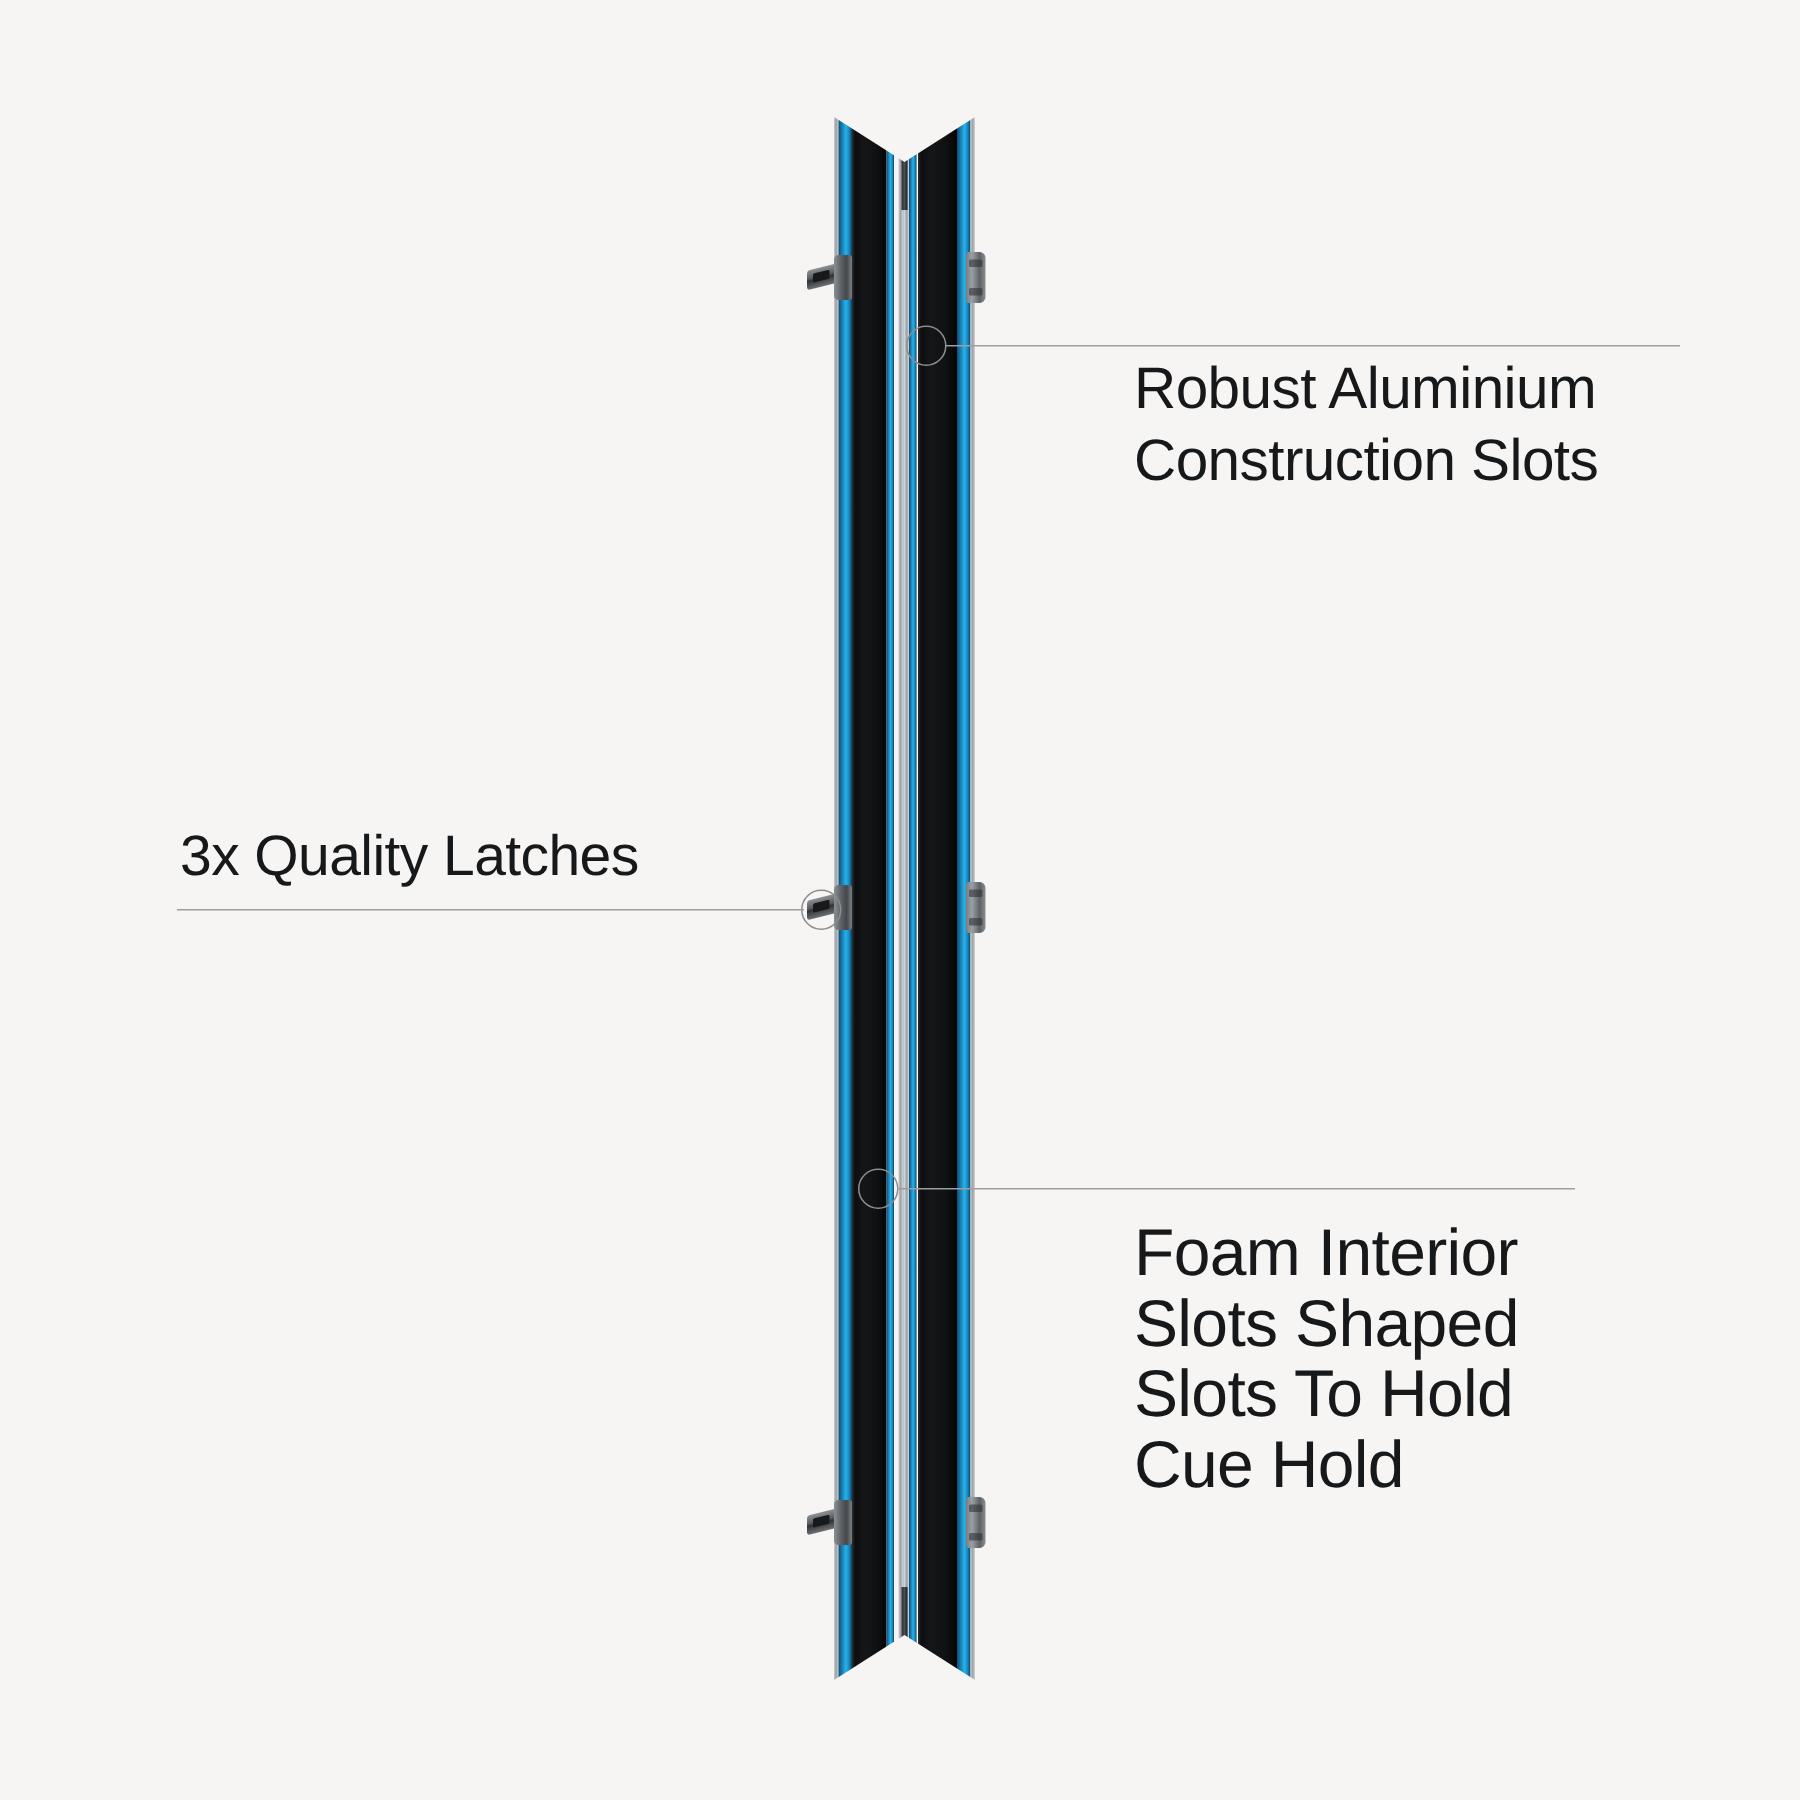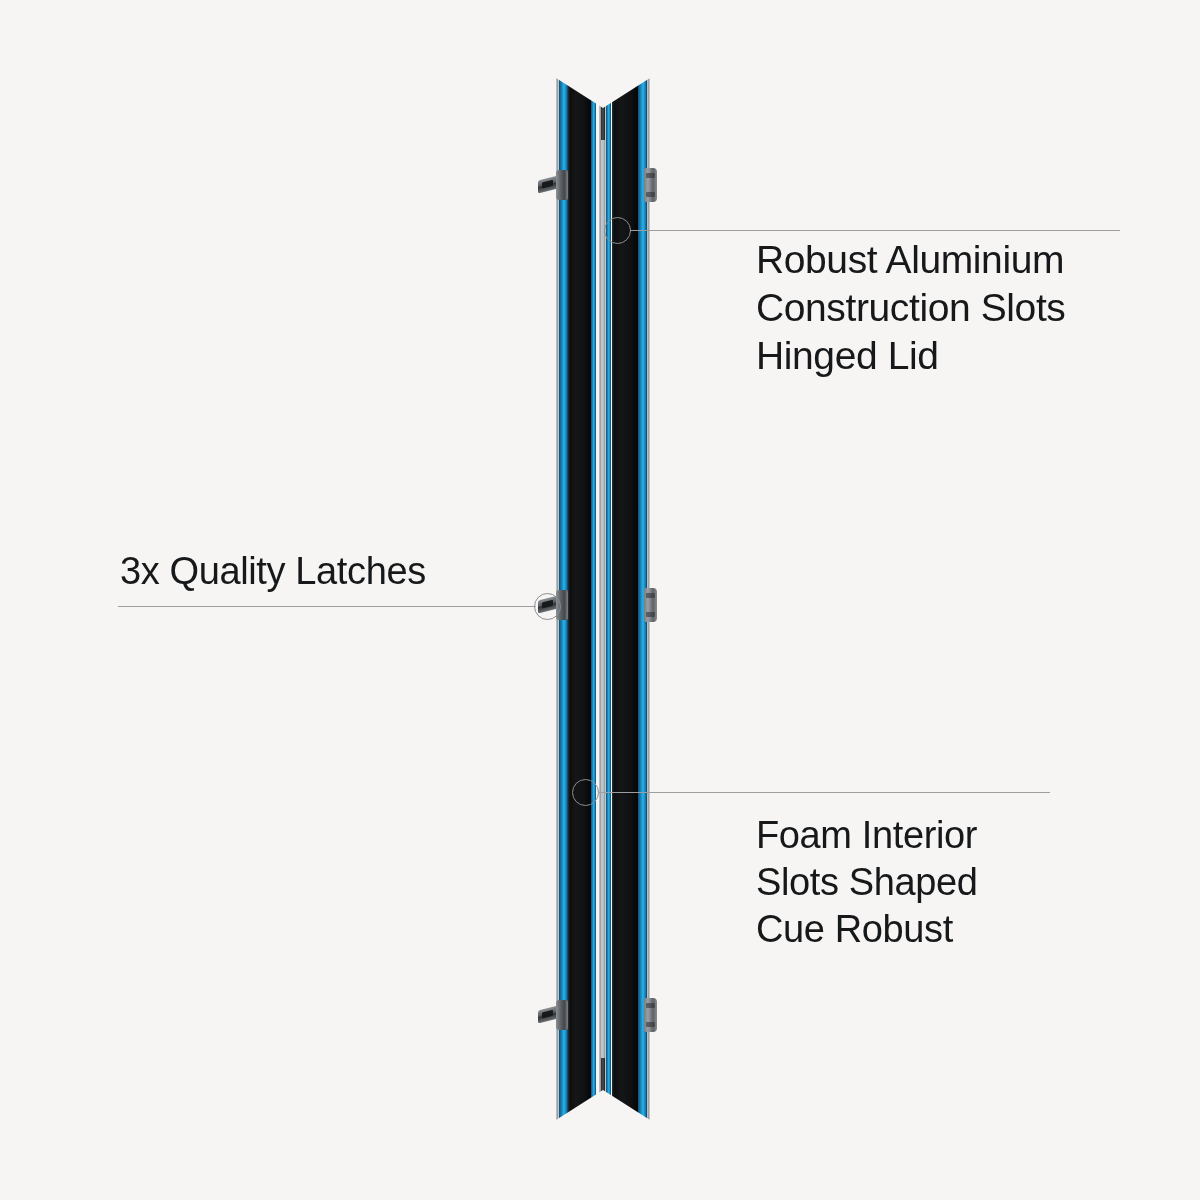--- a/index.html
+++ b/index.html
@@ -144,21 +144,21 @@
   
   .callout-text {
     position:absolute;
     color:#17181a;
     font-weight:300;
     letter-spacing:-0.01em;
   }
   .callout-text .line { display:block; white-space:nowrap; }
 
   #text-top    { left:756px; top:236px;  font-size:39px; line-height:48px; }
-  #text-bottom { left:756px; top:812px;  font-size:38px; line-height:47px; }
+  #text-bottom { left:756px; top:812px;  font-size:44px; line-height:47px; }
   #text-left   { left:120px; top:548px;  font-size:38px; line-height:47px; }
 </style>
 </head>
 <body style="background: rgb(246, 245, 244);">
 
 <div id="stage" style="background: rgb(246, 245, 244);">
 
   <div id="product">
 
     <div class="half half-left">
@@ -204,30 +204,30 @@
     <div class="hinge" style="right:-7px; top:90px"></div>
     <div class="hinge" style="right:-7px; top:510px"></div>
     <div class="hinge" style="right:-7px; top:920px"></div>
   </div>
 
   <div class="callout-circle" style="left:604px; top:217px"></div>
   <div class="leader" style="left:630px; top:230px; width:490px"></div>
   <div class="callout-text" id="text-top">
     <span class="line">Robust Aluminium</span>
     <span class="line">Construction Slots</span>
-    <span class="line">Hinged Lid</span>
   </div>
 
   <div class="callout-circle" style="left:534px; top:593px"></div>
   <div class="leader" style="left:118px; top:606px; width:418px"></div>
   <div class="callout-text" id="text-left">
     <span class="line">3x Quality Latches</span>
   </div>
 
   <div class="callout-circle" style="left:572px; top:779px"></div>
   <div class="leader" style="left:598px; top:792px; width:452px"></div>
   <div class="callout-text" id="text-bottom">
     <span class="line">Foam Interior</span>
     <span class="line">Slots Shaped</span>
-    <span class="line">Cue Robust</span>
+    <span class="line">Slots To Hold</span>
+    <span class="line">Cue Hold</span>
   </div>
 
 </div>
 
 </body></html>

